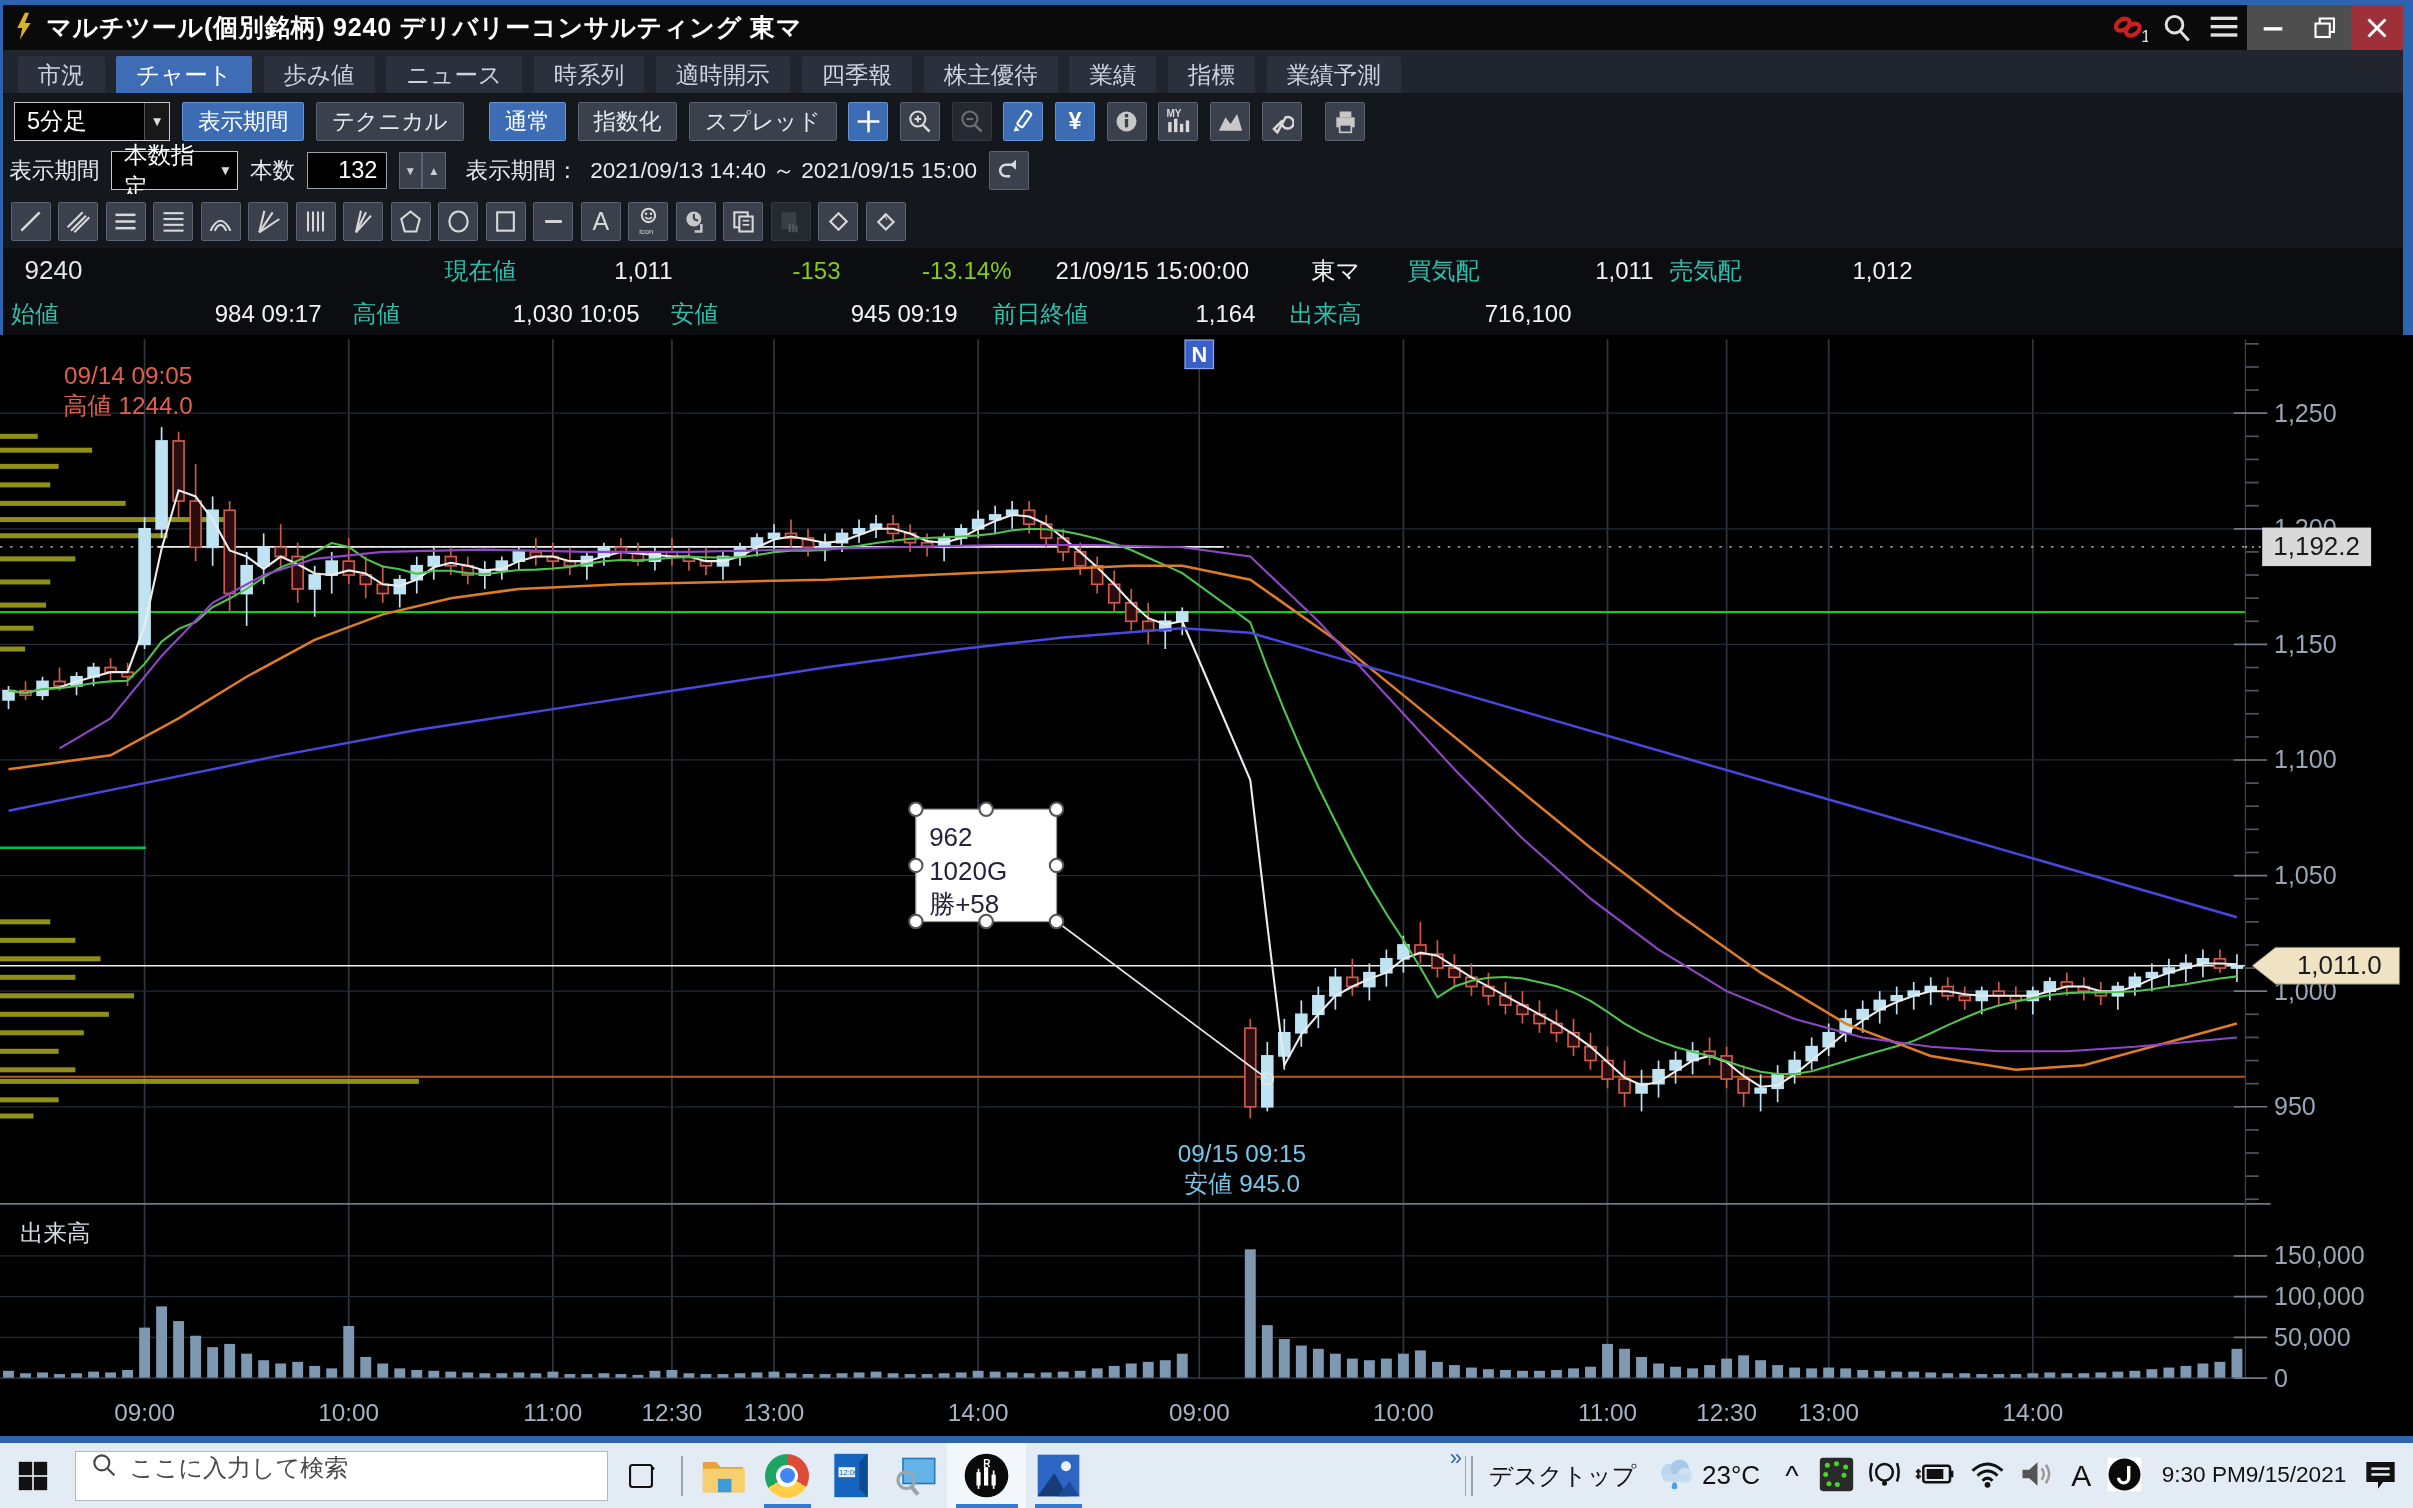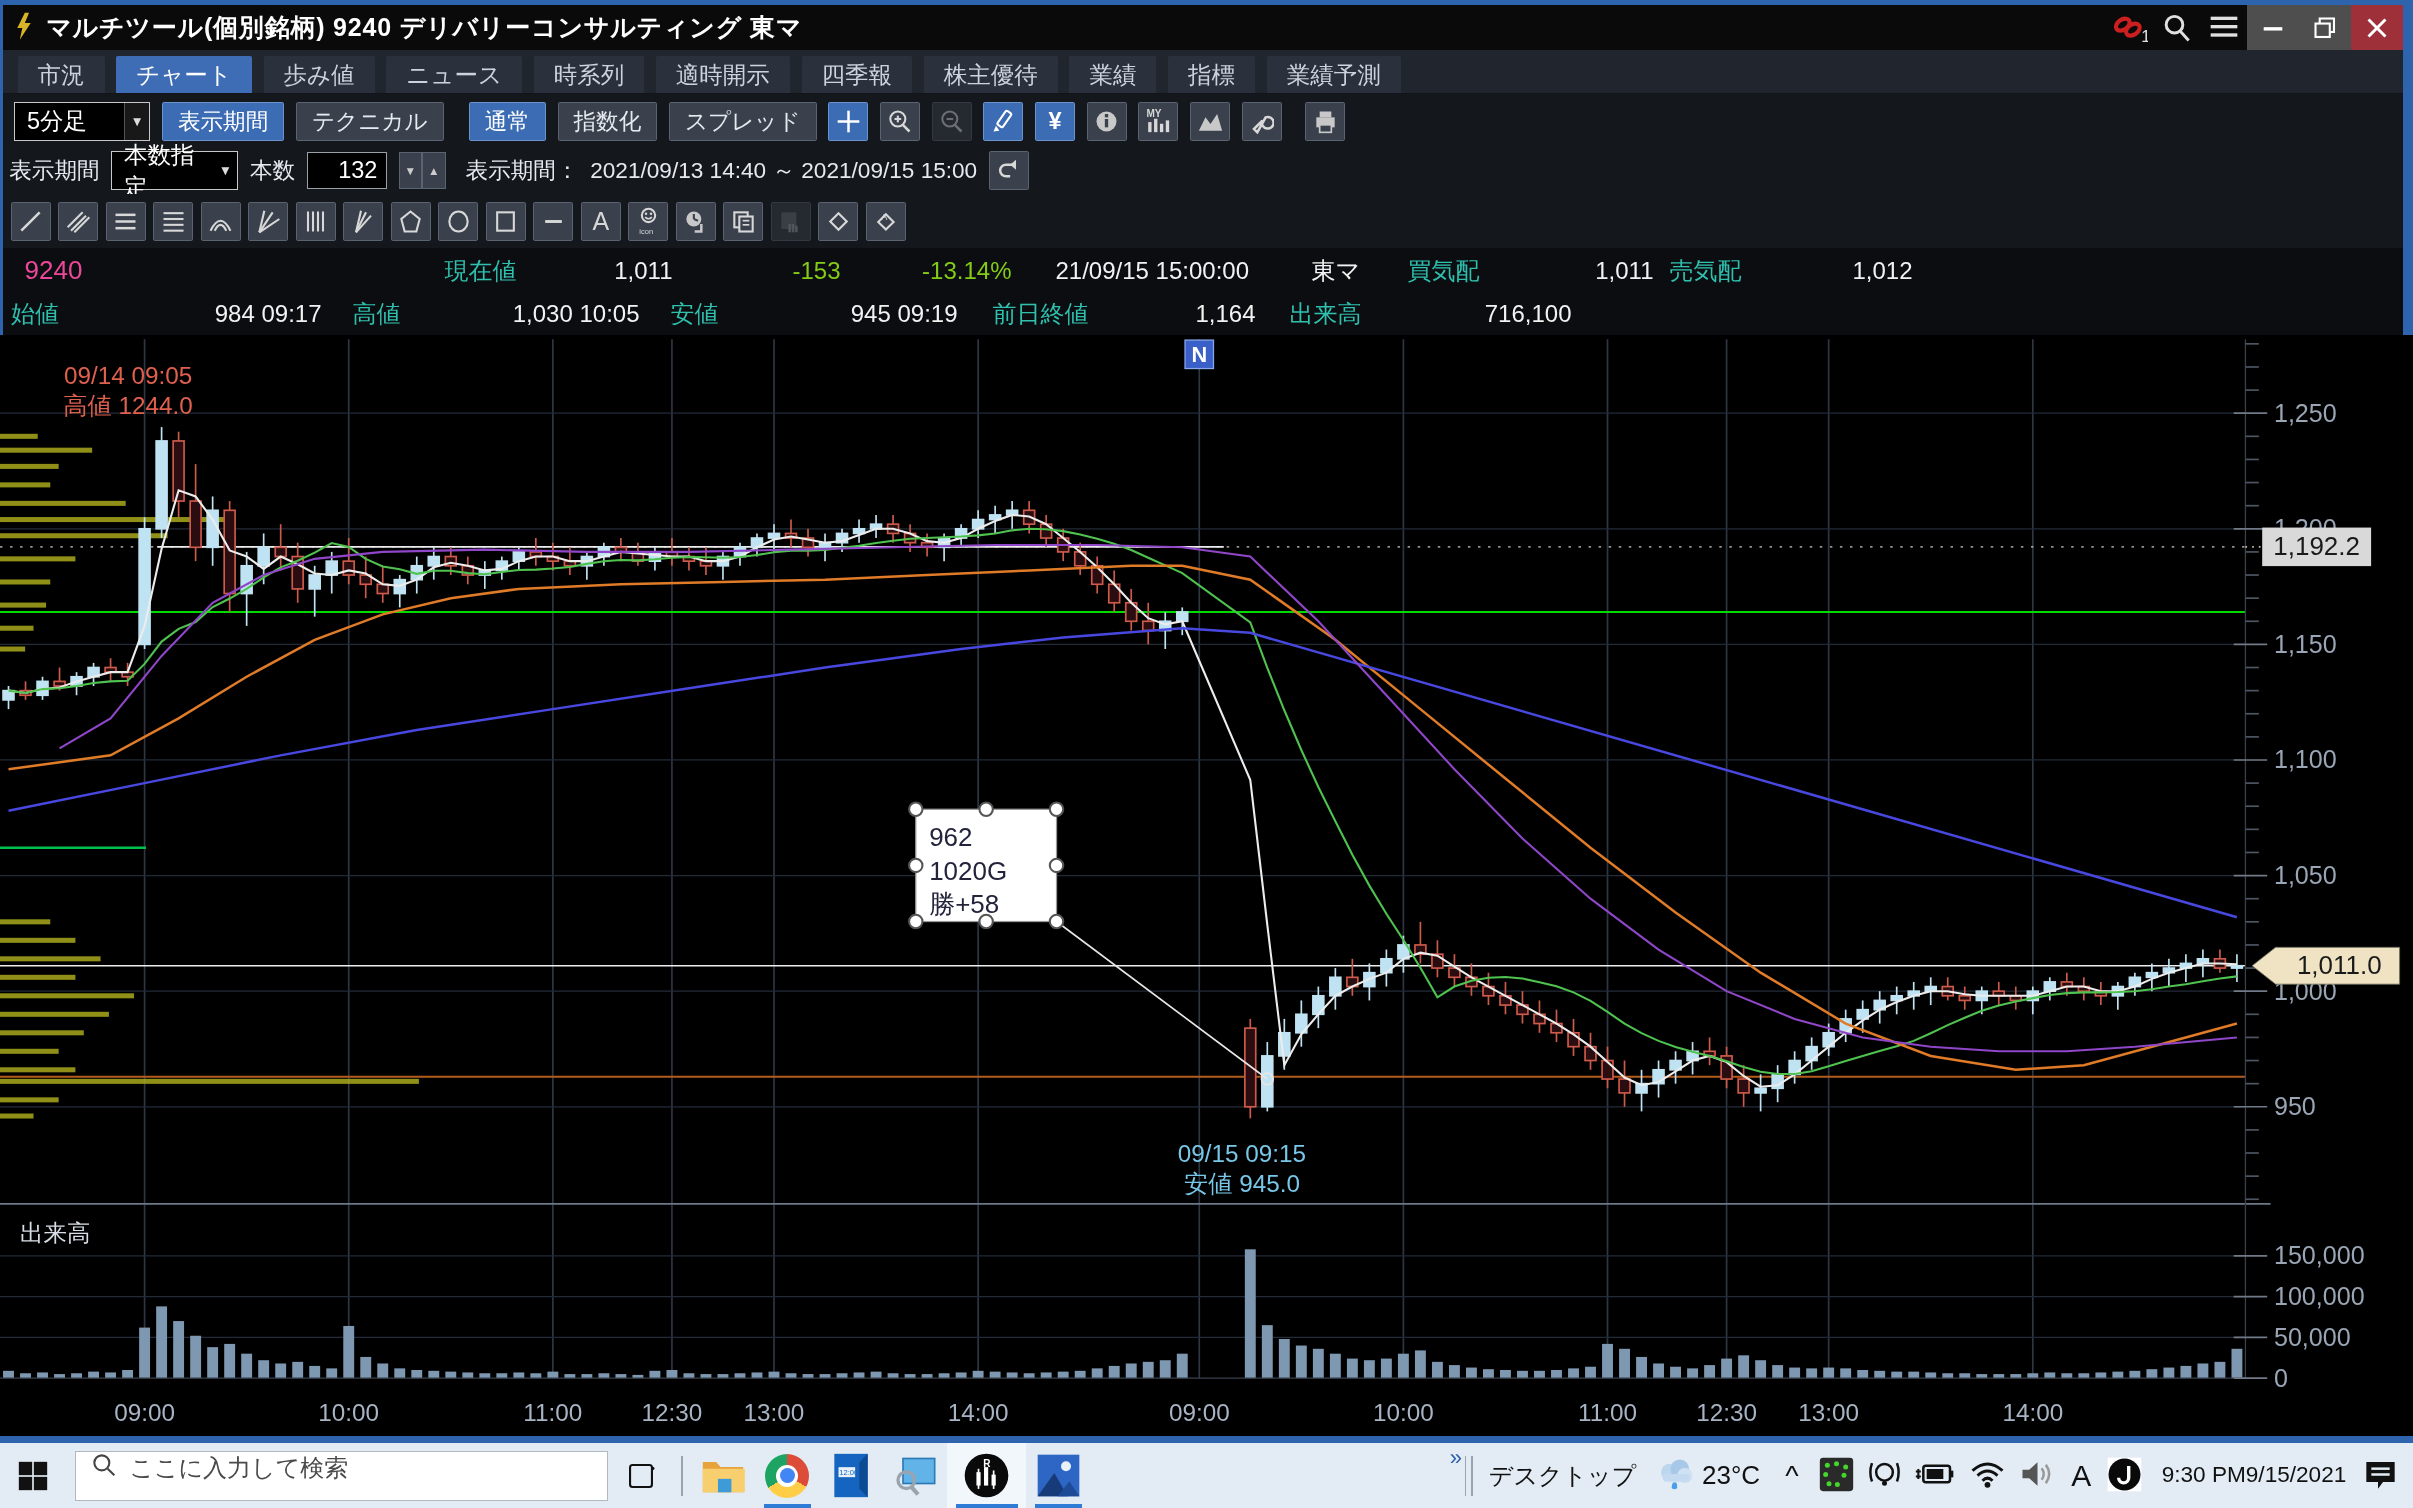--- a/index.html
+++ b/index.html
@@ -33,21 +33,21 @@
 .ibtn{width:40px;height:39px;background:#3a414c;border:0.8px solid #5a6371;display:flex;align-items:center;justify-content:center;border-radius:1.7px;cursor:pointer}
 .ibtn.blue{background:#3c6cb4;border-color:#6b94cf}
 .ibtn.dim{opacity:.45}
 .lbl{font-size:22.6px;color:#e6eaf0}
 .numbox{width:80px;height:37px;background:#000;border:0.8px solid #9aa0a8;color:#fff;font-size:23.5px;display:flex;align-items:center;justify-content:flex-end;padding-right:8.4px}
 .spin{width:23.5px;height:37px;background:#3a414c;border:0.8px solid #5a6371;color:#ccc;font-size:11.7px;display:flex;align-items:center;justify-content:center}
 
 .info1{position:absolute;left:2.5px;top:248px;right:10px;height:45px;background:#0b0d10}
 .info2{position:absolute;left:2.5px;top:293px;right:10px;height:42px;background:#0b0d10}
 .fld{position:absolute;top:0;height:100%;display:flex;align-items:center;font-size:24px;white-space:nowrap}
-.cy{color:#2fc0ae}.wh{color:#f2f2f2}.gr{color:#84cc16}.yl{color:#ec4899}
+.cy{color:#2fc0ae}.wh{color:#f2f2f2}.gr{color:#84cc16}.yl{color:#e5e5e5}
 .rt{justify-content:flex-end}
 
 #chart{position:absolute;left:0;top:335px;background:#000}
 
 .taskbar{position:absolute;left:0;top:1443px;width:2413px;height:65px;background:#e3ecf4;display:flex;align-items:center}
 .tb-cell{height:65px;display:flex;align-items:center;justify-content:center;position:relative}
 .searchbox{width:533px;height:50px;background:#fff;border:0.8px solid #b0b8c0;display:flex;align-items:flex-start;padding-left:15px;gap:13.4px;margin-left:10px}
 .searchbox span{font-size:24px;color:#4a4a4a}
 .underline{position:absolute;bottom:0;left:8.4px;right:8.4px;height:4.2px;background:#2e7cd6}
 .tb-sep{width:1.7px;height:40px;background:#9aa4ae;margin:0 8.4px}
@@ -122,21 +122,21 @@
       <div class="tab">時系列</div>
       <div class="tab">適時開示</div>
       <div class="tab">四季報</div>
       <div class="tab">株主優待</div>
       <div class="tab">業績</div>
       <div class="tab">指標</div>
       <div class="tab">業績予測</div>
     </div>
 
   <div class="toolbar1">
-    <div class="dd" style="width:136px">
+    <div class="dd" style="width:156px">
       <span>5分足</span>
       <span class="arr">▼</span>
     </div>
     <div class="btn blue">表示期間</div>
     <div class="btn">テクニカル</div>
     <div class="btn blue" style="margin-left:13.4px">通常</div>
     <div class="btn">指数化</div>
     <div class="btn">スプレッド</div>
     <div class="ibtn blue">
       <svg width="25" height="25" viewBox="0 0 30 30">

